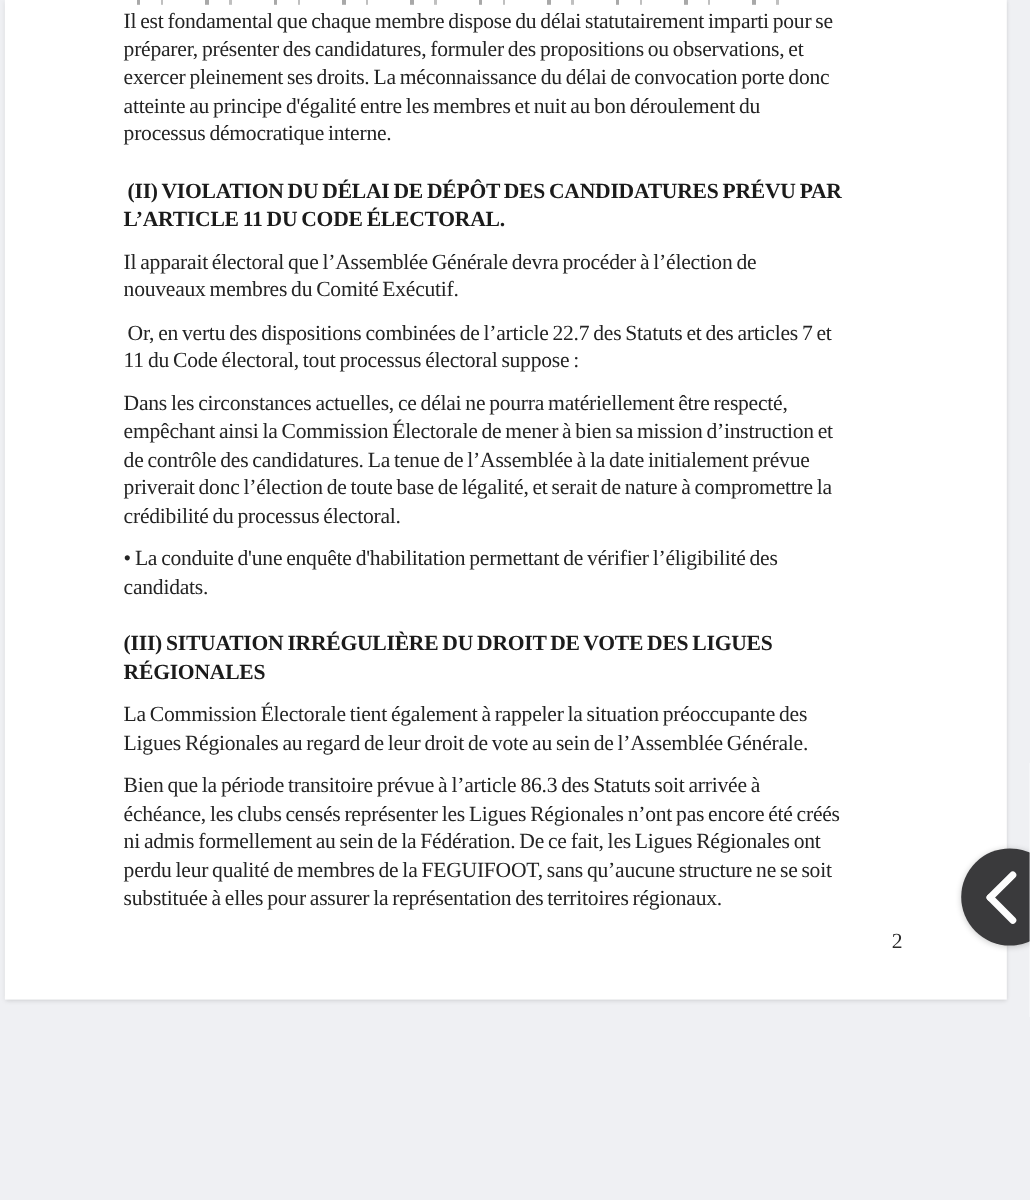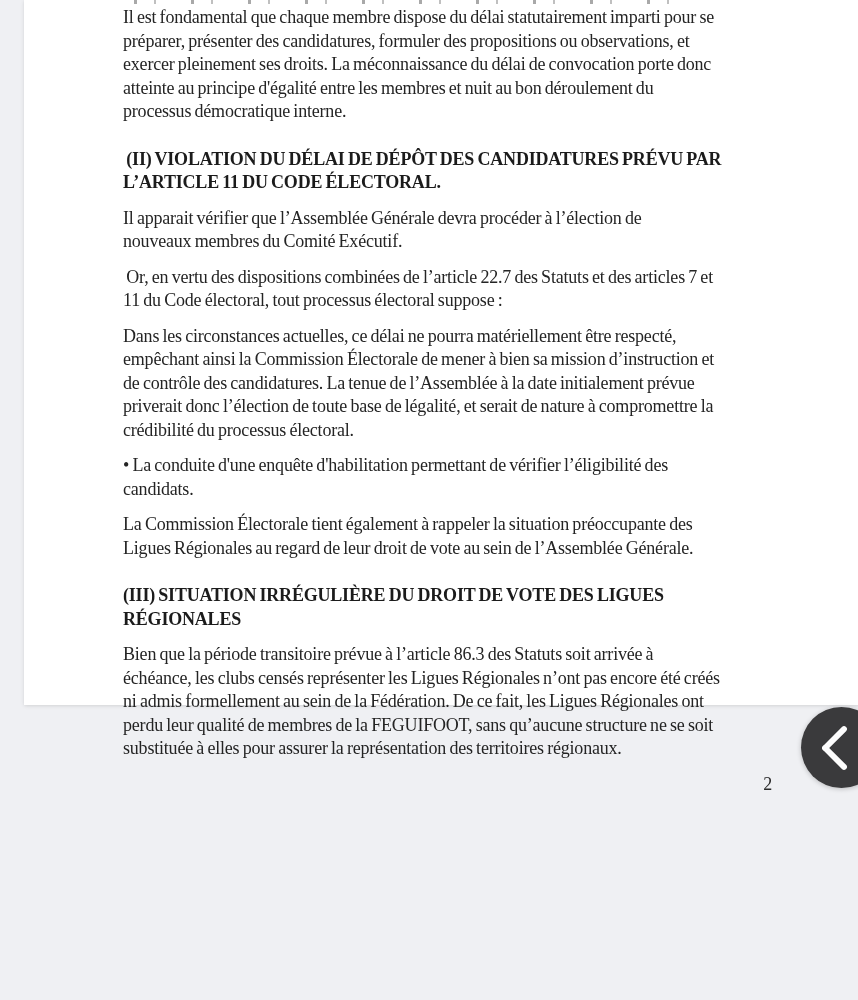--- a/index.html
+++ b/index.html
@@ -5,22 +5,22 @@
   html, body { margin: 0; padding: 0; }
   body {
     width: 858px; height: 1000px;
     background: #eff0f3;
     position: relative;
     overflow: hidden;
     font-family: "Liberation Serif", serif;
   }
   .page {
     position: absolute;
-    left: 24px; top: 0;
-    width: 835px; height: 705px;
+    left: 4px; top: 0;
+    width: 835px; height: 833px;
     background: #ffffff;
     box-shadow: 0 1px 4px rgba(0,0,0,0.10), 1px 0 3px rgba(0,0,0,0.05);
   }
   .clip-strip {
     position: absolute;
     left: 99px; top: 0;
     width: 560px; height: 4px;
     overflow: hidden;
     opacity: 0.55;
     background-image: repeating-linear-gradient(90deg,
@@ -74,35 +74,35 @@
 <div class="page">
   <div class="clip-strip"></div>
   <div class="content">
     <p class="blk">Il est fondamental que chaque membre dispose du délai statutairement imparti pour se
 préparer, présenter des candidatures, formuler des propositions ou observations, et
 exercer pleinement ses droits. La méconnaissance du délai de convocation porte donc
 atteinte au principe d'égalité entre les membres et nuit au bon déroulement du
 processus démocratique interne.</p>
     <p class="blk h"> (II) VIOLATION DU DÉLAI DE DÉPÔT DES CANDIDATURES PRÉVU PAR
 L’ARTICLE 11 DU CODE ÉLECTORAL.</p>
-    <p class="blk">Il apparait vérifier que l’Assemblée Générale devra procéder à l’élection de
+    <p class="blk">Il apparait électoral que l’Assemblée Générale devra procéder à l’élection de
 nouveaux membres du Comité Exécutif.</p>
     <p class="blk"> Or, en vertu des dispositions combinées de l’article 22.7 des Statuts et des articles 7 et
 11 du Code électoral, tout processus électoral suppose :</p>
     <p class="blk">Dans les circonstances actuelles, ce délai ne pourra matériellement être respecté,
 empêchant ainsi la Commission Électorale de mener à bien sa mission d’instruction et
 de contrôle des candidatures. La tenue de l’Assemblée à la date initialement prévue
 priverait donc l’élection de toute base de légalité, et serait de nature à compromettre la
 crédibilité du processus électoral.</p>
     <p class="blk">• La conduite d'une enquête d'habilitation permettant de vérifier l’éligibilité des
 candidats.</p>
+    <p class="blk h">(III) SITUATION IRRÉGULIÈRE DU DROIT DE VOTE DES LIGUES
+RÉGIONALES</p>
     <p class="blk">La Commission Électorale tient également à rappeler la situation préoccupante des
 Ligues Régionales au regard de leur droit de vote au sein de l’Assemblée Générale.</p>
-    <p class="blk h">(III) SITUATION IRRÉGULIÈRE DU DROIT DE VOTE DES LIGUES
-RÉGIONALES</p>
     <p class="blk">Bien que la période transitoire prévue à l’article 86.3 des Statuts soit arrivée à
 échéance, les clubs censés représenter les Ligues Régionales n’ont pas encore été créés
 ni admis formellement au sein de la Fédération. De ce fait, les Ligues Régionales ont
 perdu leur qualité de membres de la FEGUIFOOT, sans qu’aucune structure ne se soit
 substituée à elles pour assurer la représentation des territoires régionaux.</p>
     <div class="page-number">2</div>
   </div>
 </div>
 
 <div class="fab">

